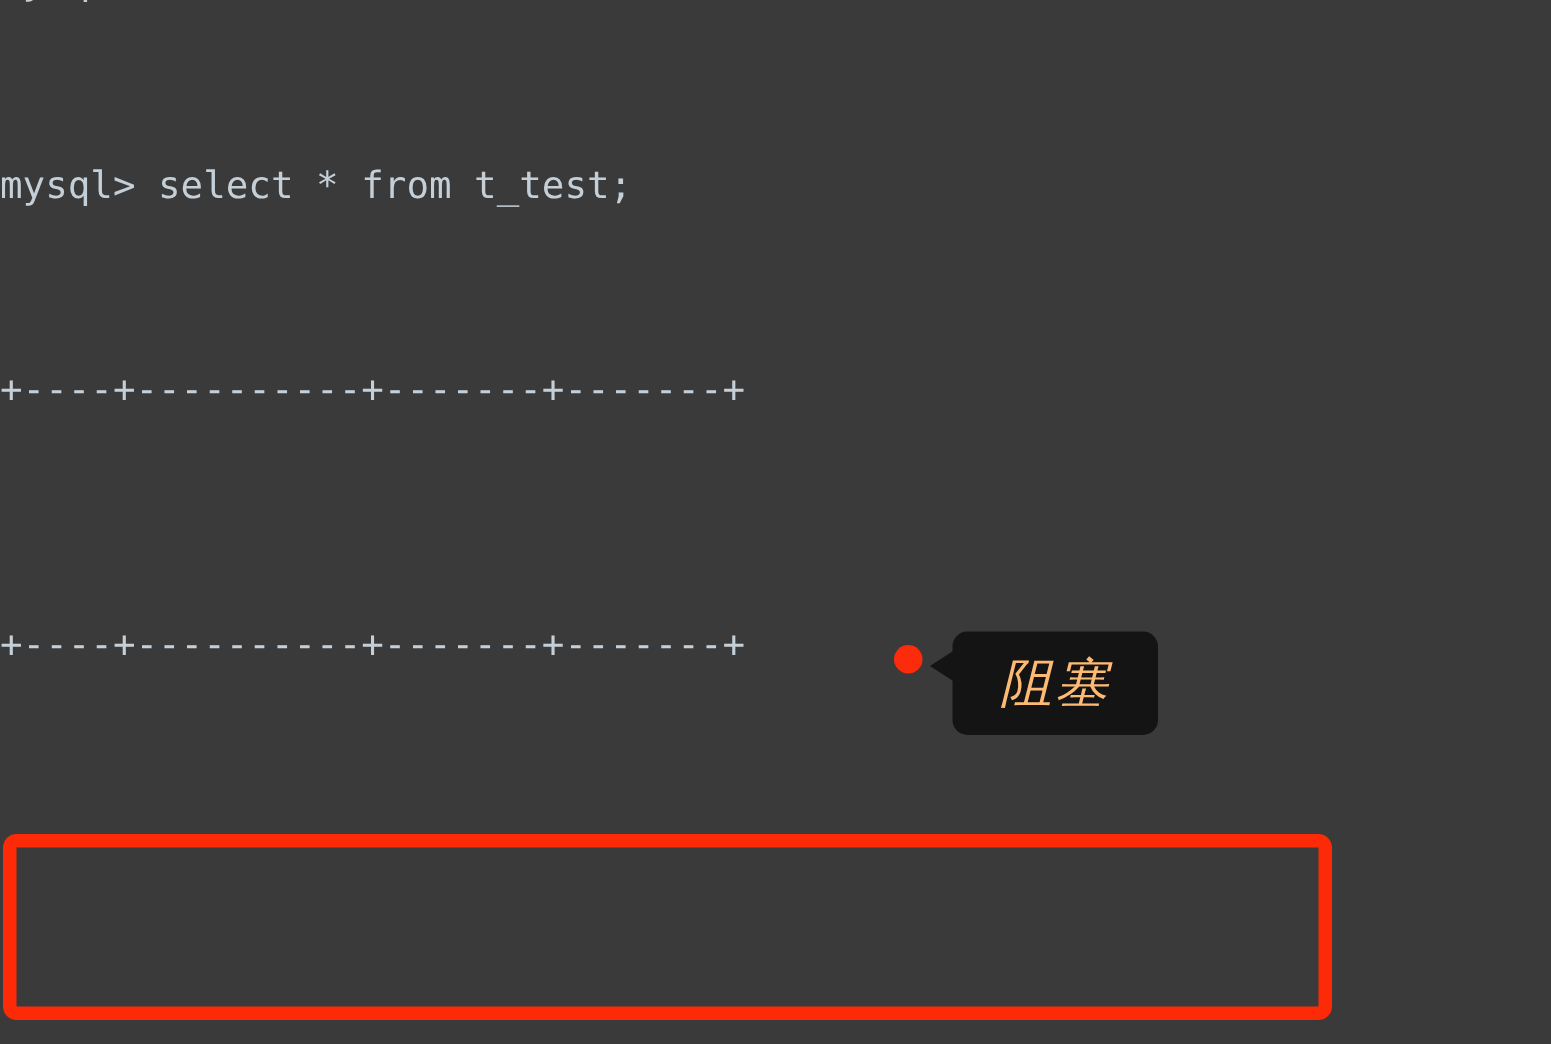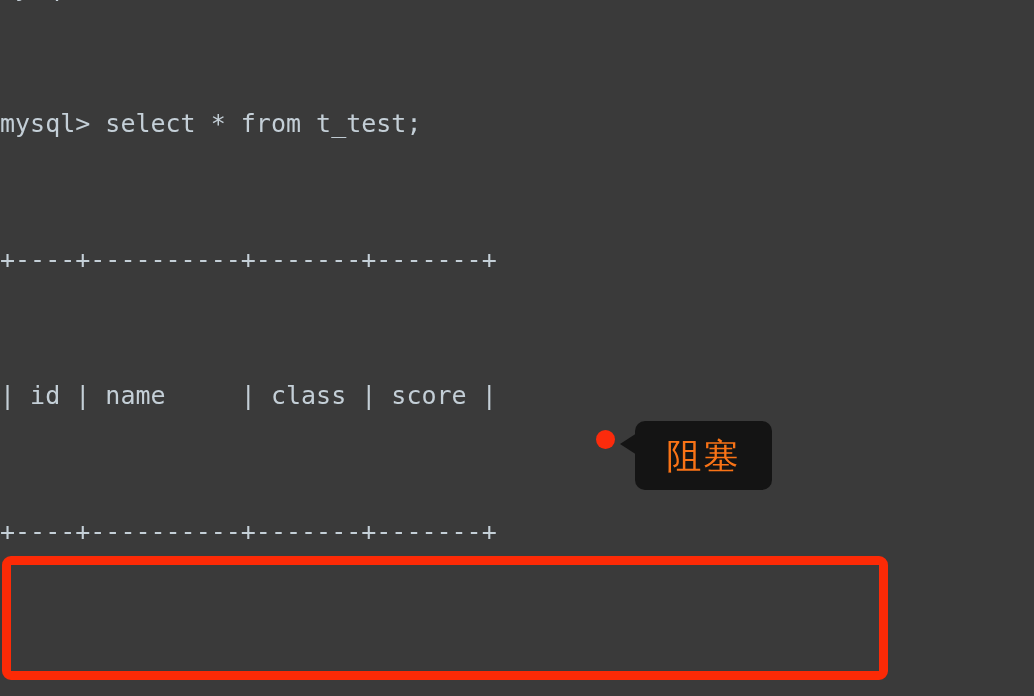--- a/index.html
+++ b/index.html
@@ -97,42 +97,42 @@
     position: absolute;
     left: 26px;
     top: 15px;
     width: 0;
     height: 0;
     border-top: 11px solid transparent;
     border-bottom: 11px solid transparent;
     border-right: 17px solid #141414;
   }
   #annotation-label {
-    color: #f97316;
+    color: #fdba74;
     font-family: "DejaVu Sans", "Liberation Sans", sans-serif;
     font-size: 35px;
     line-height: 40px;
     letter-spacing: 2px;
     white-space: pre;
+    font-style: italic;
   }
 </style>
 </head>
 <body>
 
 <div id="terminal">
 
   <div id="clipped-line">mysql&gt;</div>
 
   <div id="session-lines">
 
     <div class="line">mysql&gt; select * from t_test;</div>
 
     <div class="line">+----+----------+-------+-------+</div>
 
-    <div class="line">| id | name     | class | score |</div>
 
     <div class="line">+----+----------+-------+-------+</div>
 
     
     
     
     
     
     
     

